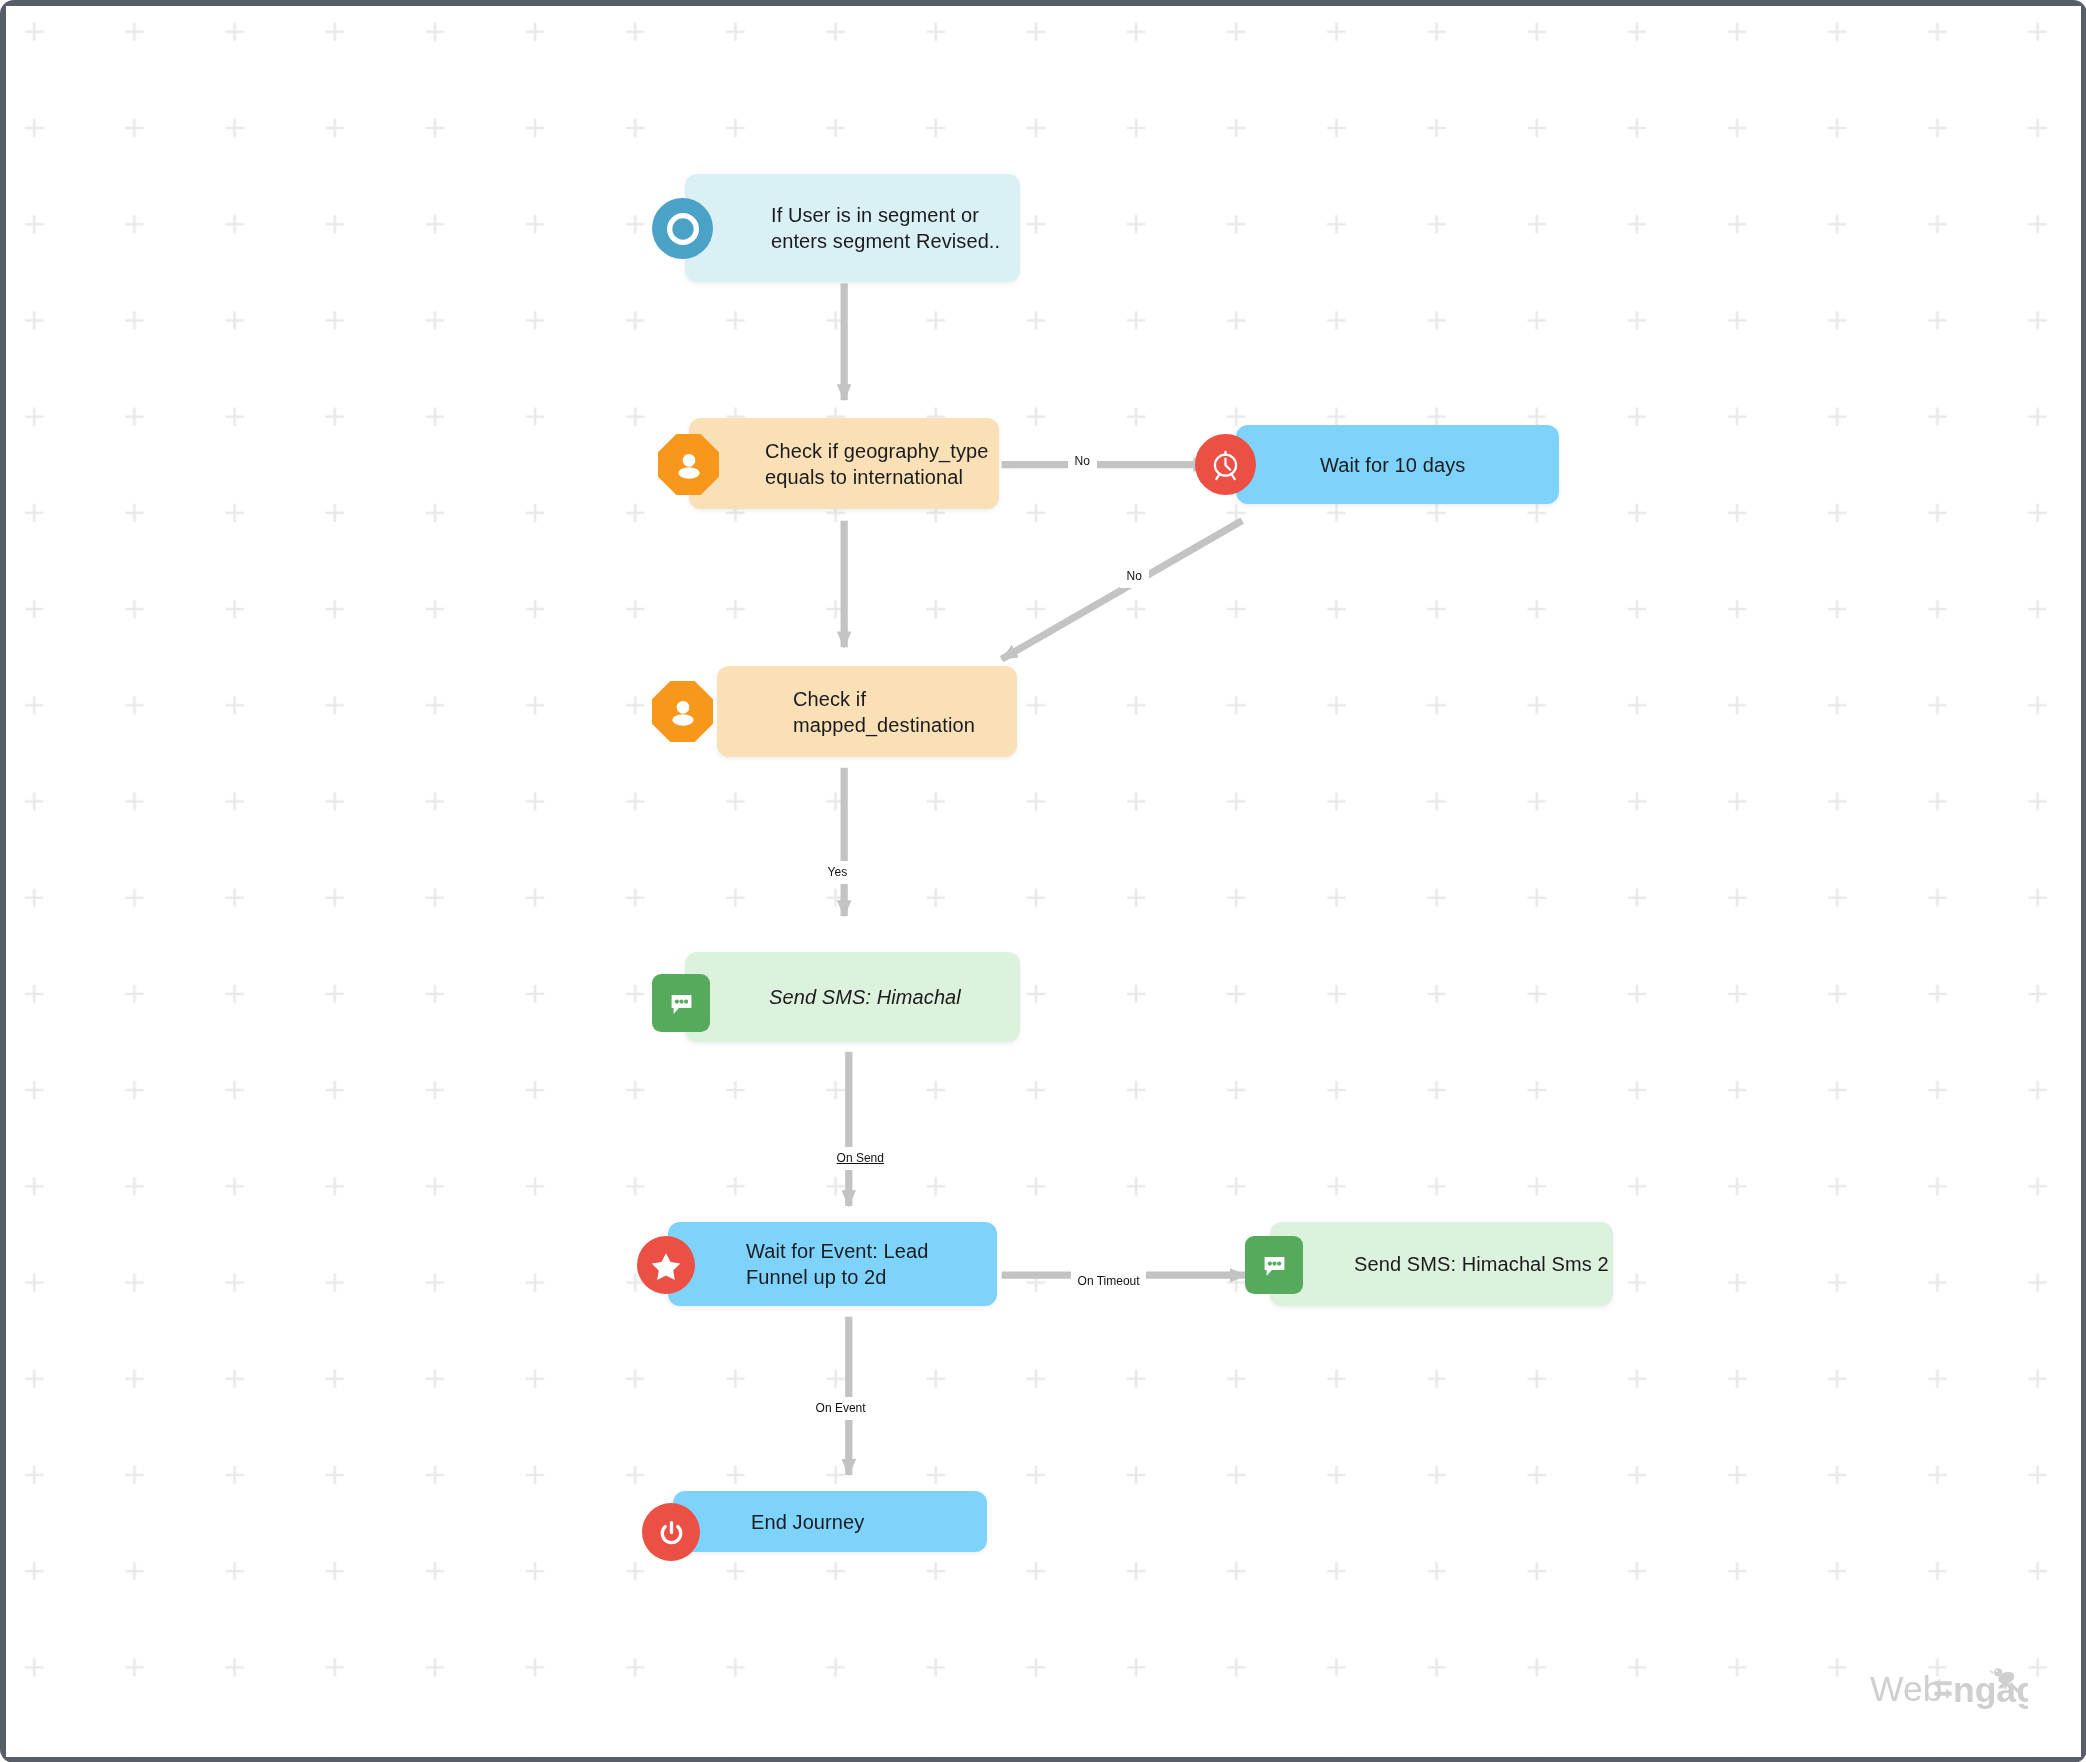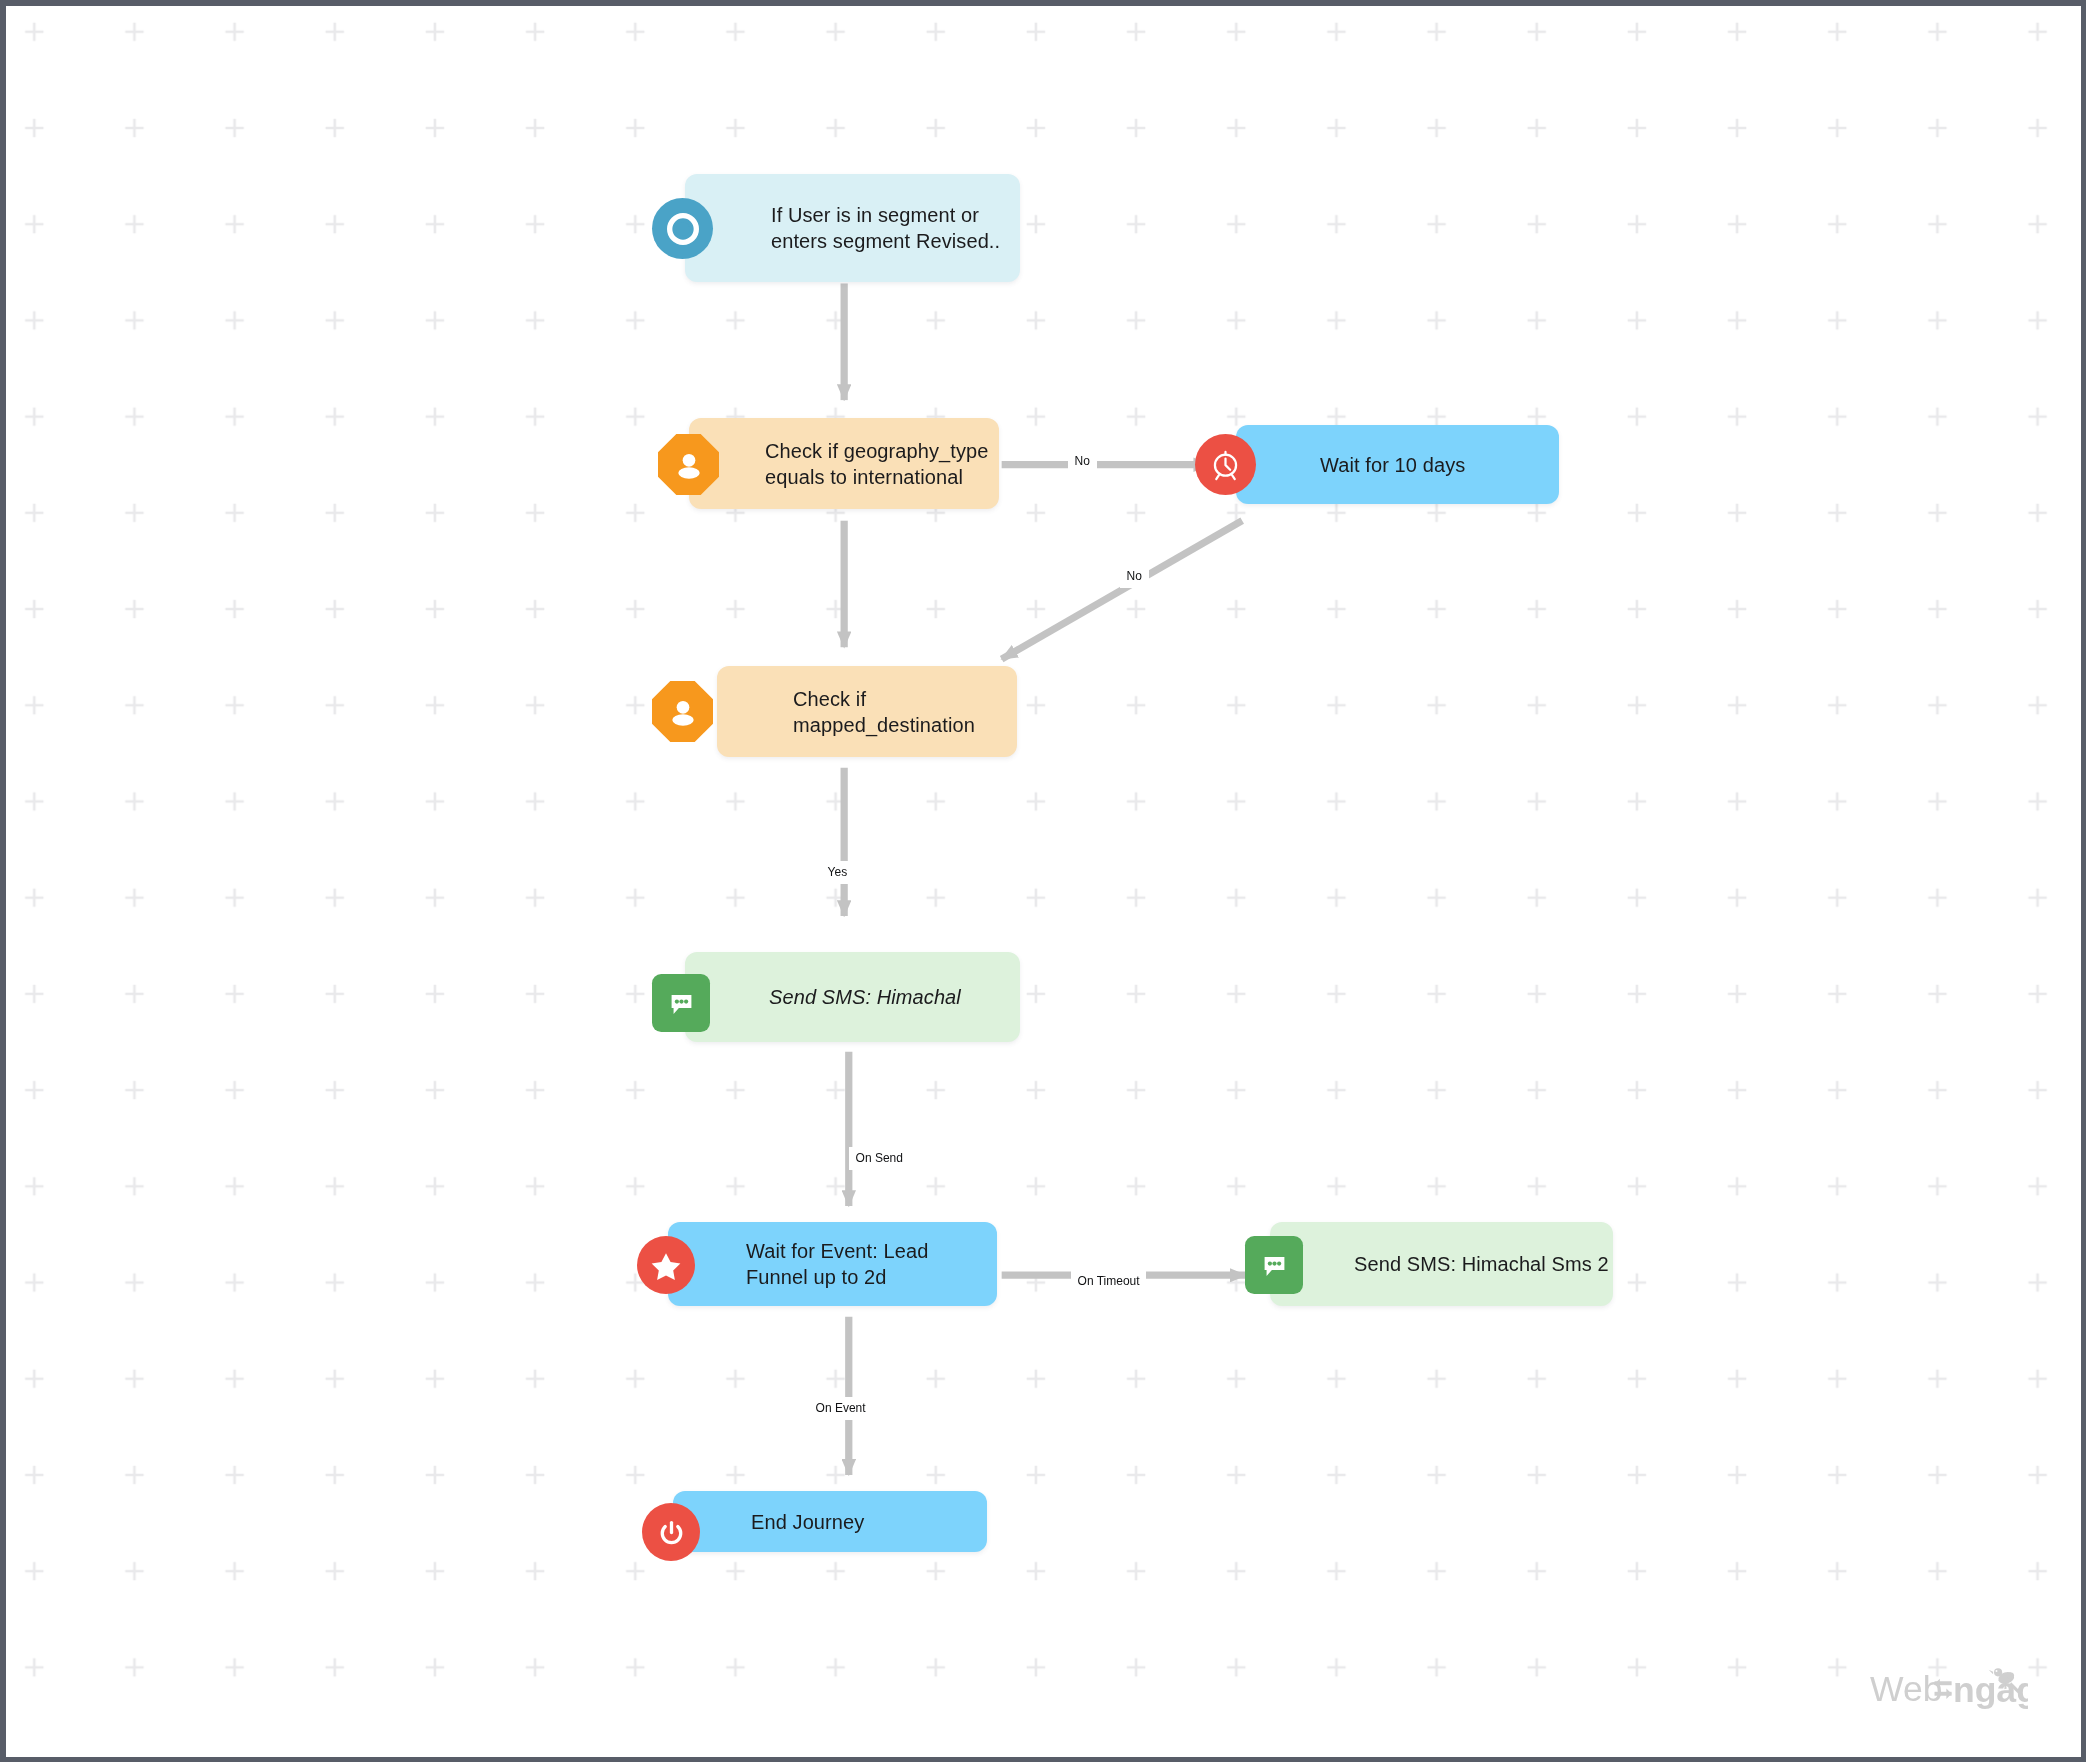--- a/index.html
+++ b/index.html
@@ -10,20 +10,21 @@
     font-family: "Liberation Sans", sans-serif;
   }
 
   #root {
     position: relative;
     width: 2087px;
     height: 1763px;
     box-sizing: border-box;
     background: #ffffff;
     overflow: hidden;
+    border-radius: 14px;
   }
 
   
   .frame {
     position: absolute;
     left: 0; top: 0;
     width: 2087px;
     height: 1763px;
     box-sizing: border-box;
     border: 6.6px solid #585d68;
@@ -251,21 +252,21 @@
       <g stroke="#ffffff" stroke-width="5" fill="none" stroke-linecap="round">
         <path d="M25 10 L25 25"></path>
         <path d="M15.5 16 A14 14 0 1 0 34.5 16"></path>
       </g>
     </svg>
   </div>
 
   <div class="edge-label" style="left:1068px; top:450px;">No</div>
   <div class="edge-label" style="left:1120px; top:565px;">No</div>
   <div class="edge-label" style="left:821px; top:853px;margin-top:8px;">Yes</div>
-  <div class="edge-label" style="left:849px; top:1147px;">On Send</div>
+  <div class="edge-label" style="left:830px; top:1147px;text-decoration:underline;">On Send</div>
   <div class="edge-label" style="left:1071px; top:1270px;">On Timeout</div>
   <div class="edge-label" style="left:809px; top:1397px;">On Event</div>
 
   <div class="logo" style="left:1870px; top:1664px;">
     <svg width="158" height="49" viewBox="0 0 240 74" aria-hidden="true">
       <text x="0" y="56" font-family="Liberation Sans, sans-serif" font-size="54" fill="#cfcfcf">Web</text>
       <g fill="#cfcfcf">
         <path d="M98 26 L124 26 L124 32 L98 32 Z"></path>
         <path d="M98 30 L106 22 L106 38 Z"></path>
         <path d="M98 42 L124 42 L124 48 L98 48 Z"></path>

